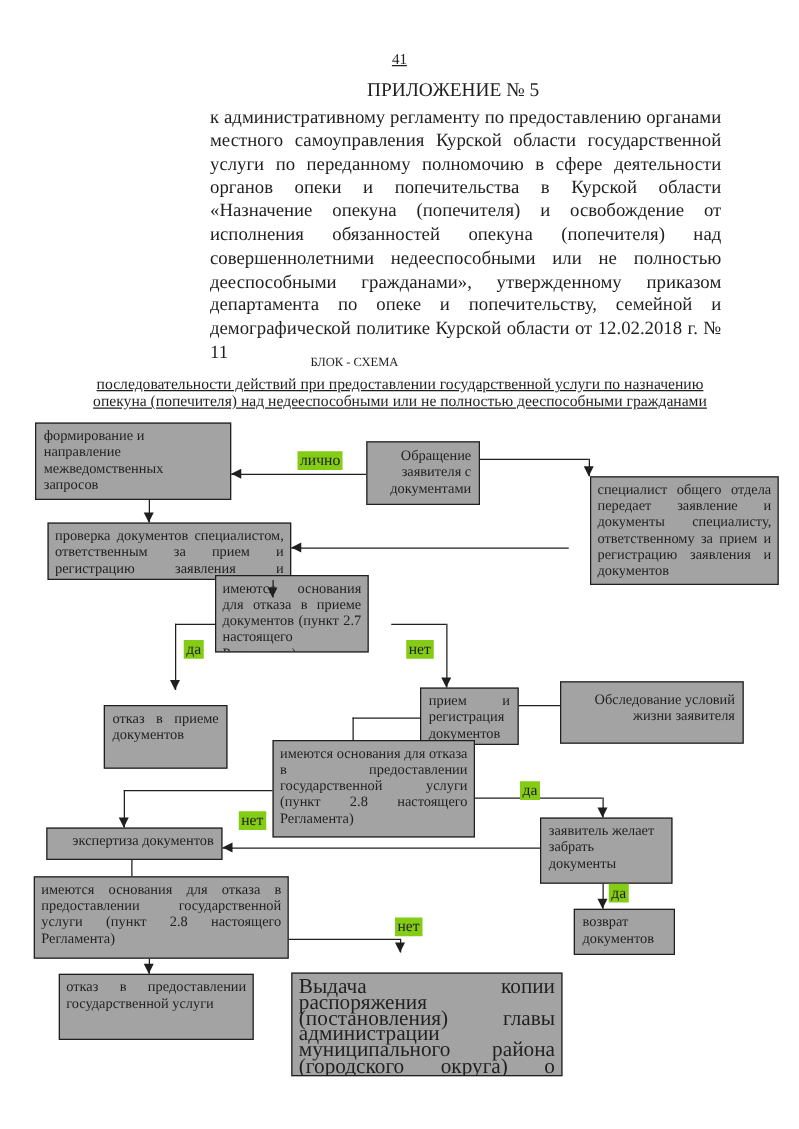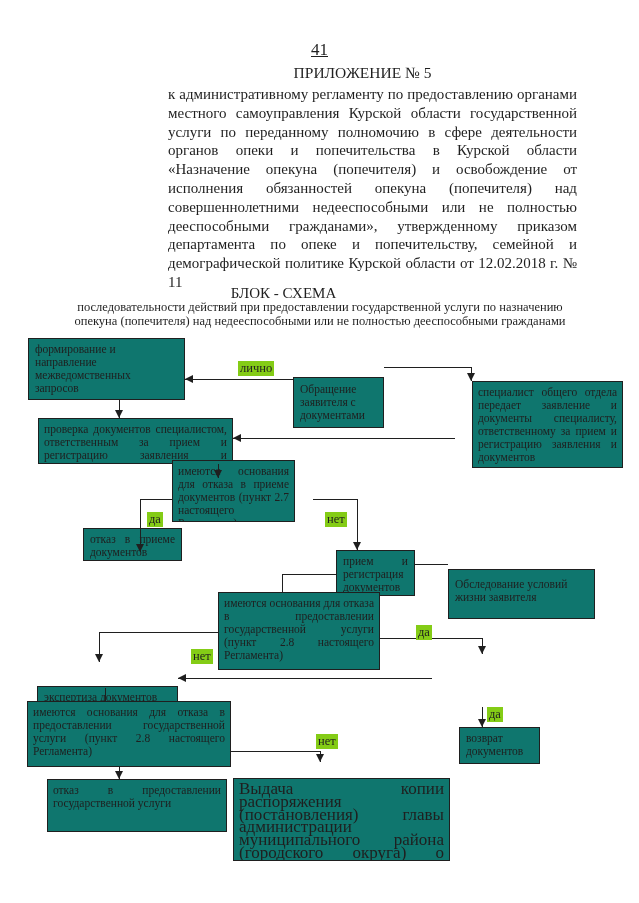--- a/index.html
+++ b/index.html
@@ -1,28 +1,28 @@
 <!DOCTYPE html>
 <html><head>
 <meta charset="utf-8">
 <style>
   html,body{margin:0;padding:0;background:#ffffff;}
   .page{position:relative;width:639px;height:903px;background:#ffffff;overflow:hidden;
         font-family:"Liberation Serif",serif;color:#1f1f1f;}
-  .pageno{position:absolute;top:40px;left:0;width:639px;text-align:center;font-size:17px;text-decoration:underline;}
+  .pageno{position:absolute;top:40px;left:0;width:639px;text-align:center;font-size:12px;text-decoration:underline;}
   .appendix{position:absolute;top:64px;left:168px;width:389px;text-align:center;font-size:15.5px;}
   .para{position:absolute;top:85px;left:168px;width:409px;text-align:justify;
         font-size:15px;line-height:18.8px;}
-  .chart-title{position:absolute;top:285px;left:0;width:567px;text-align:center;font-size:15px;}
+  .chart-title{position:absolute;top:285px;left:0;width:567px;text-align:center;font-size:10px;}
   .chart-sub{position:absolute;top:300px;left:70px;width:500px;text-align:center;
-             font-size:12.5px;line-height:14px;}
-  .node{position:absolute;border:1px solid #1f1f1f;background:#0f766e;box-sizing:border-box;
+             font-size:12.5px;line-height:14px;text-decoration:underline;}
+  .node{position:absolute;border:1px solid #1f1f1f;background:#a3a3a3;box-sizing:border-box;
         font-size:11.5px;line-height:13px;padding:4px 6px;overflow:hidden;}
   .just{text-align:justify;}
-  .ctr{text-align:left;margin-top:24px;}
+  .ctr{text-align:right;}
   .pre{white-space:pre-line;}
   .tight{padding:4px 5px;}
   .hline{position:absolute;height:1px;background:#1f1f1f;}
   .vline{position:absolute;width:1px;background:#1f1f1f;}
   .ah-down{position:absolute;width:0;height:0;
            border-left:4px solid transparent;border-right:4px solid transparent;
            border-top:8px solid #1f1f1f;}
   .ah-left{position:absolute;width:0;height:0;
            border-top:4px solid transparent;border-bottom:4px solid transparent;
            border-right:8px solid #1f1f1f;}
@@ -41,28 +41,31 @@
   <div class="chart-sub">последовательности действий при предоставлении государственной услуги по назначению опекуна (попечителя) над недееспособными или не полностью дееспособными гражданами</div>
 
   <div class="node pre" style="left:28px;top:338px;width:157px;height:62px;">формирование и
 направление
 межведомственных
 запросов</div>
   <div class="node ctr" style="left:293px;top:353px;width:91px;height:51px;padding-top:5px;">Обращение заявителя с документами</div>
   <div class="node just tight" style="left:472px;top:381px;width:151px;height:87px;">специалист общего отдела передает заявление и документы специалисту, ответственному за прием и регистрацию заявления и документов</div>
   <div class="node just tight" style="left:38px;top:418px;width:195px;height:46px;">проверка документов специалистом, ответственным за прием и регистрацию заявления и документов</div>
   <div class="node just tight" style="left:172px;top:460px;width:123px;height:62px;">имеются основания для отказа в приеме документов (пункт 2.7 настоящего Регламента)</div>
-  <div class="node just" style="left:83px;top:528px;width:99px;height:33px;">отказ в приеме документов</div>
+  <div class="node just" style="left:83px;top:564px;width:99px;height:51px;">отказ в приеме документов</div>
   <div class="node ctr" style="left:448px;top:545px;width:147px;height:50px;padding-top:8px;">Обследование условий жизни заявителя</div>
   <div class="node just" style="left:336px;top:550px;width:79px;height:46px;">прием и регистрация документов</div>
   <div class="node just tight" style="left:218px;top:592px;width:162px;height:78px;">имеются основания для отказа в предоставлении государственной услуги (пункт 2.8 настоящего Регламента)</div>
   <div class="node ctr" style="left:37px;top:662px;width:141px;height:26px;">экспертиза документов</div>
+  <div class="node pre" style="left:432px;top:654px;width:106px;height:53px;">заявитель желает
+забрать
+документы</div>
   <div class="node" style="left:459px;top:727px;width:81px;height:37px;">возврат документов</div>
   <div class="node just tight" style="left:27px;top:701px;width:204px;height:66px;">имеются основания для отказа в предоставлении государственной услуги (пункт 2.8 настоящего Регламента)</div>
-  <div class="node just tight" style="left:47px;top:779px;width:180px;height:53px;">отказ в предоставлении государственной услуги</div>
+  <div class="node just tight" style="left:47px;top:779px;width:156px;height:53px;">отказ в предоставлении государственной услуги</div>
   <div class="node just tight" style="left:233px;top:762px;width:217px;height:83px;font-size:17px;line-height:12.8px;margin-top:16px;">Выдача копии распоряжения (постановления) главы администрации муниципального района (городского округа) о назначении опекуна (попечителя)</div>
 
   <div class="hline" style="left:185px;top:379px;width:108px;"></div>
   <div class="ah-left" style="left:185px;top:375px;"></div>
   <div class="lbl" style="left:238px;top:361px;">лично</div>
 
   <div class="hline" style="left:384px;top:367px;width:87px;"></div>
   <div class="vline" style="left:471px;top:367px;height:14px;"></div>
   <div class="ah-down" style="left:467px;top:373px;"></div>
 

